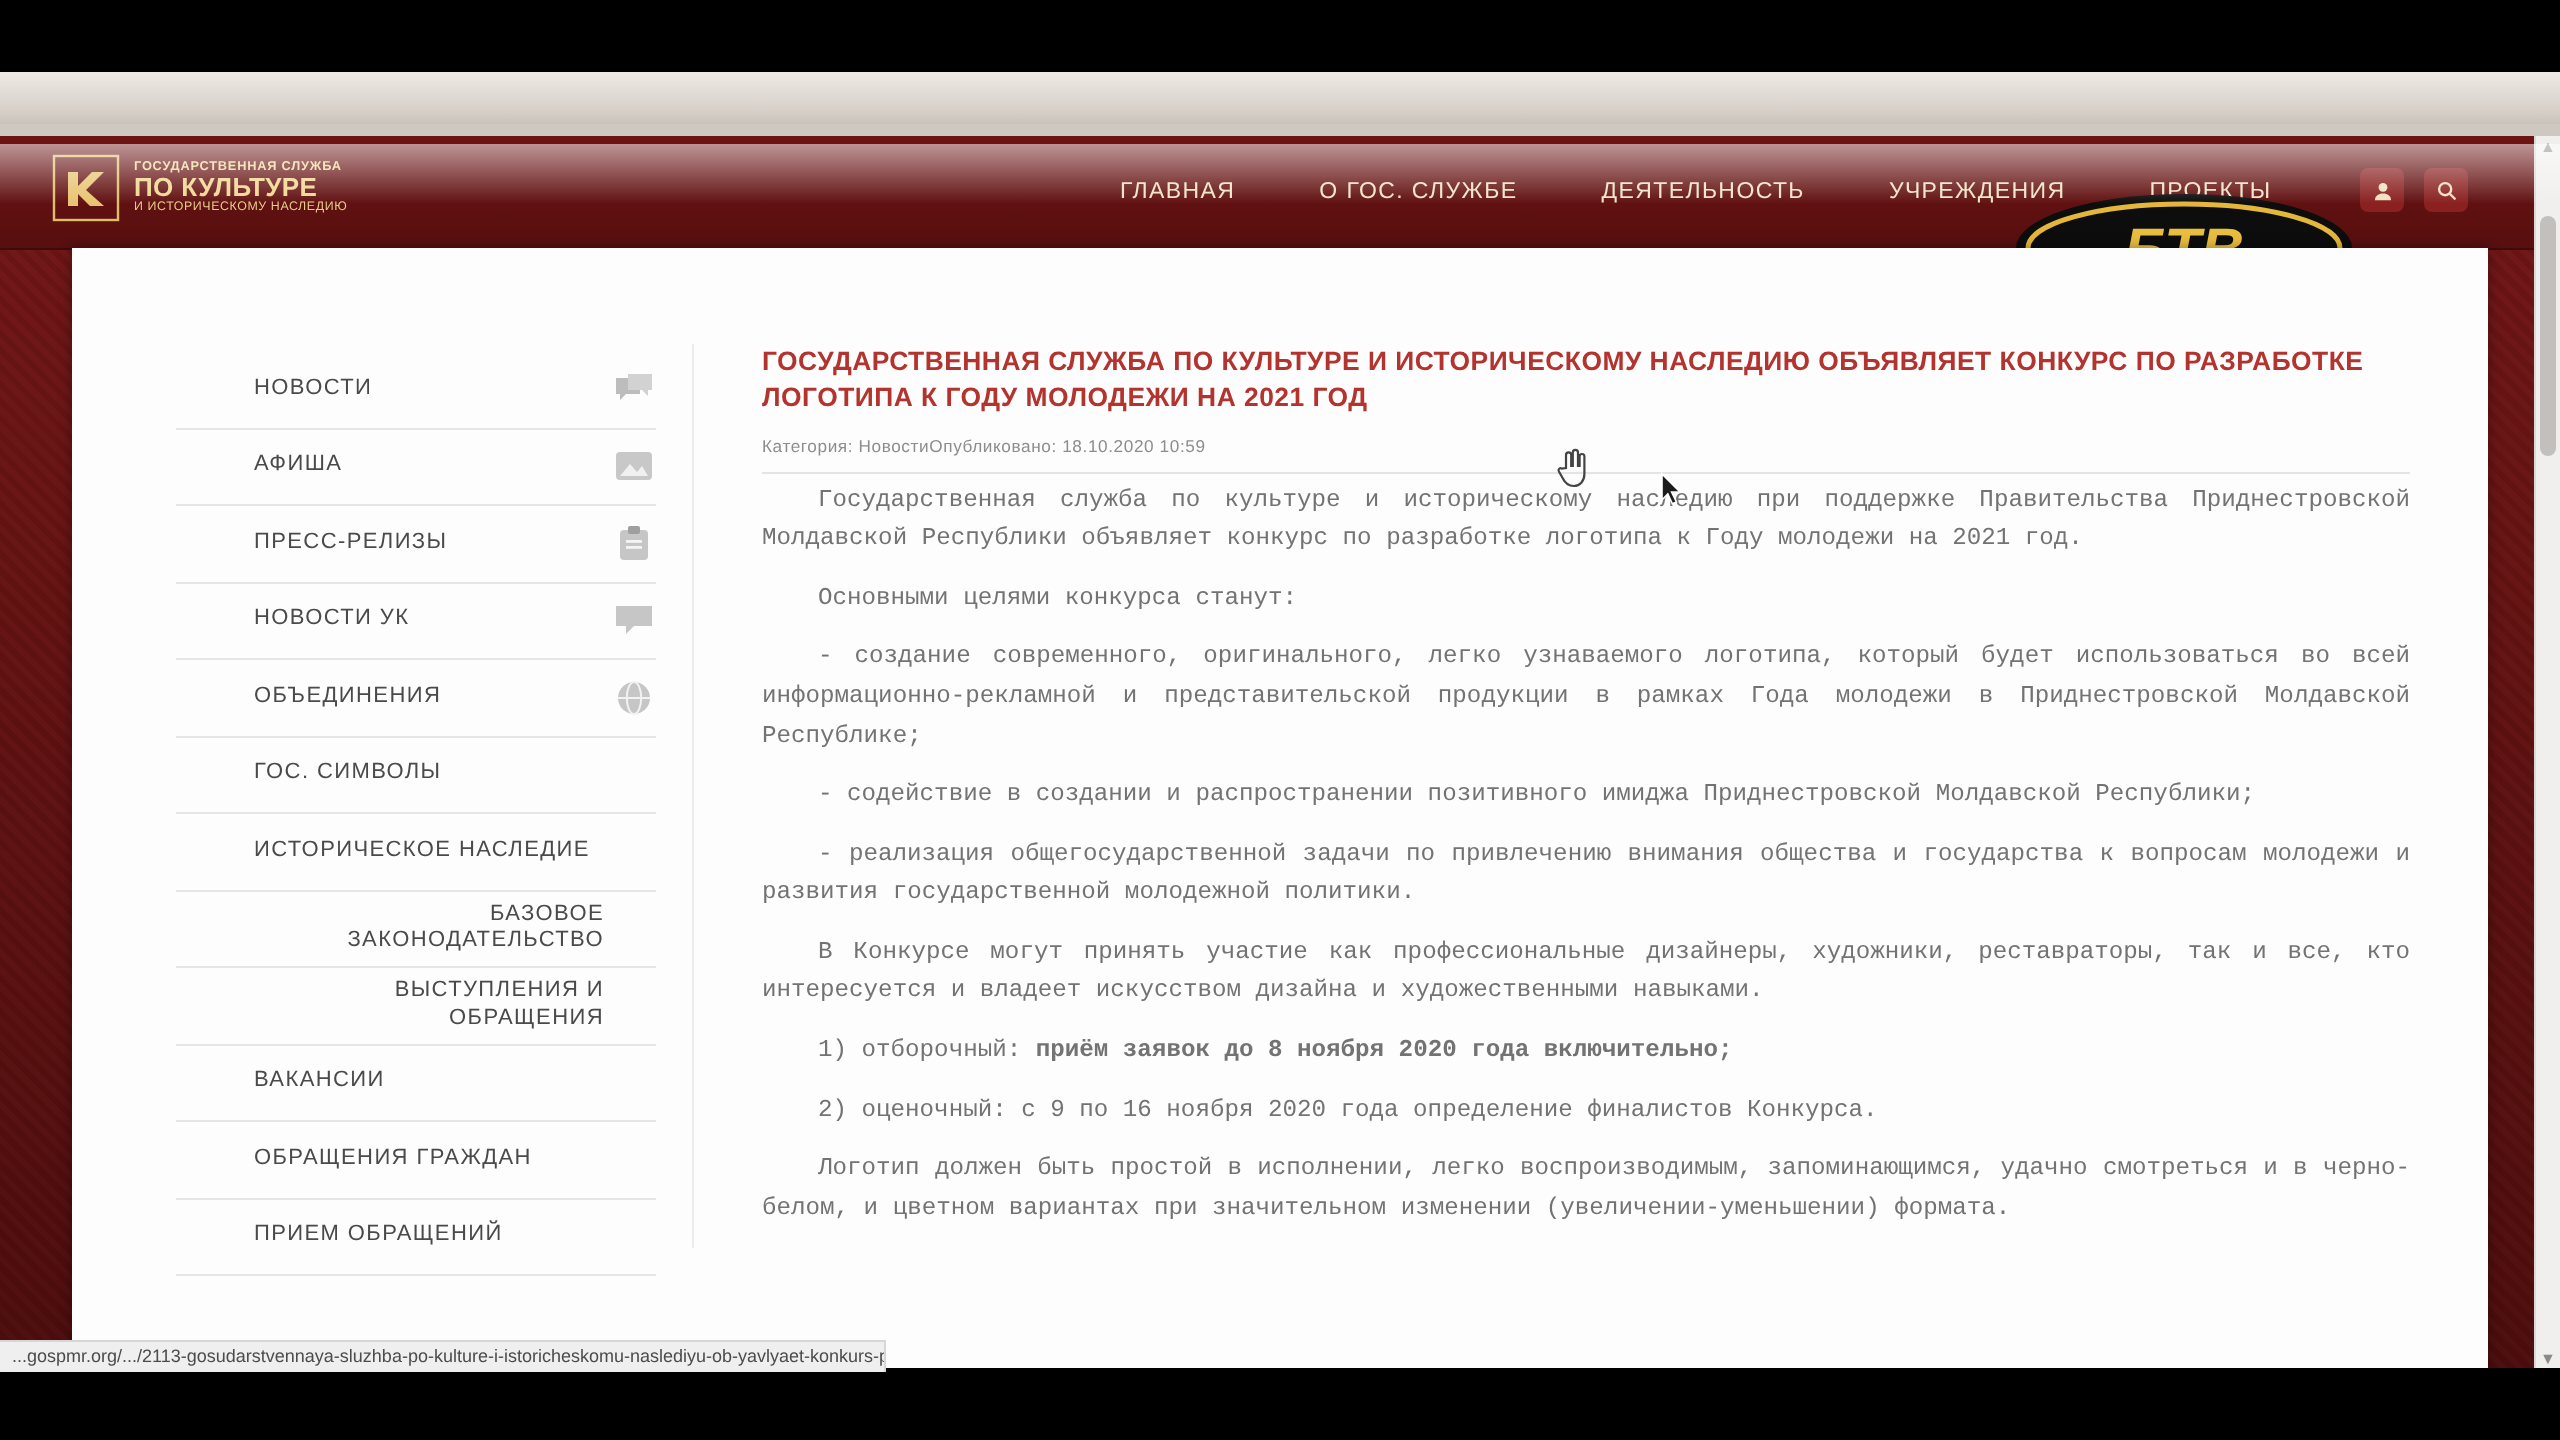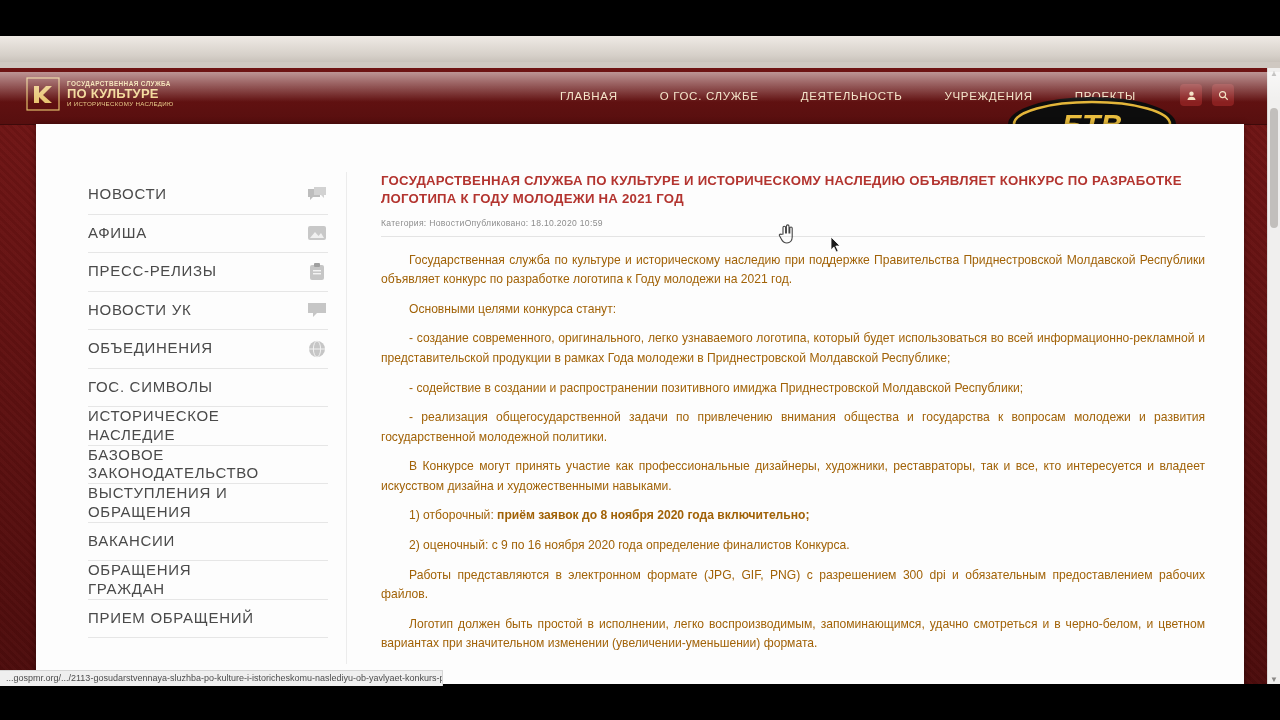--- a/index.html
+++ b/index.html
@@ -168,27 +168,28 @@
   }
   .side-item {
     position: relative;
     height: 37.5px;
     border-bottom: 1px solid #e6e6e6;
     display: flex;
     align-items: center;
     cursor: pointer;
   }
   .side-label {
-    font-size: 15px;
+    font-size: 11px;
     color: #4a4a4a;
     letter-spacing: 0.7px;
     line-height: 1.25;
     max-width: 175px;
-  }
-  .side-item.two-line { height: 37.5px; }
+    margin-left: 39px;
+  }
+  .side-item.two-line { height: 37.5px; text-align: right; }
   .side-icon {
     position: absolute;
     right: 0; top: 50%;
     transform: translateY(-50%);
     width: 22px; height: 22px;
     color: #b9b9b9;
     display: flex;
     align-items: center;
     justify-content: center;
   }
@@ -212,23 +213,23 @@
   }
   .art-meta {
     font-size: 8.6px;
     color: #8d8d8d;
     letter-spacing: 0.3px;
     padding-bottom: 8px;
     border-bottom: 1px solid #e4e4e4;
     display: flex;
   }
   .art-body {
-    margin-top: 14px;
-    font-family: Liberation Sans, sans-serif;
-    color: #a16207;
+    margin-top: 4px;
+    font-family: Liberation Mono, monospace;
+    color: #737373;
     font-size: 12.1px;
     line-height: 1.62;
     text-align: justify;
   }
   .art-body p { margin: 0 0 10px 0; }
   .art-body p.indent { text-indent: 28px; }
   .art-body b { font-weight: bold; }
   
   .vscroll {
     position: absolute;
@@ -454,21 +455,20 @@
             <p class="indent">Государственная служба по культуре и историческому наследию при поддержке Правительства Приднестровской Молдавской Республики объявляет конкурс по разработке логотипа к Году молодежи на 2021 год.</p>
             <p class="indent">Основными целями конкурса станут:</p>
             <p class="indent">- создание современного, оригинального, легко узнаваемого логотипа, который будет использоваться во всей информационно-рекламной и представительской продукции в рамках Года молодежи в Приднестровской Молдавской Республике;</p>
             <p class="indent">- содействие в создании и распространении позитивного имиджа Приднестровской Молдавской Республики;</p>
             <p class="indent">- реализация общегосударственной задачи по привлечению внимания общества и государства к вопросам молодежи и развития государственной молодежной политики.</p>
             <p class="indent">В Конкурсе могут принять участие как профессиональные дизайнеры, художники, реставраторы, так и все, кто интересуется и владеет искусством дизайна и художественными навыками.</p>
             <p class="indent">
               <span>1) отборочный: </span><b>приём заявок до 8 ноября 2020 года включительно;</b>
             </p>
             <p class="indent">2) оценочный: с 9 по 16 ноября 2020 года определение финалистов Конкурса.</p>
-            <p class="indent">Работы представляются в электронном формате (JPG, GIF, PNG) с разрешением 300 dpi и обязательным предоставлением рабочих файлов.</p>
             <p class="indent">Логотип должен быть простой в исполнении, легко воспроизводимым, запоминающимся, удачно смотреться и в черно-белом, и цветном вариантах при значительном изменении (увеличении-уменьшении) формата.</p>
           </div>
         </div>
       </div>
     </div>
 
     <div class="vscroll">
       <div class="arrow" style="top:0;">▲</div>
       <div class="thumb"></div>
       <div class="arrow" style="bottom:0;">▼</div>

